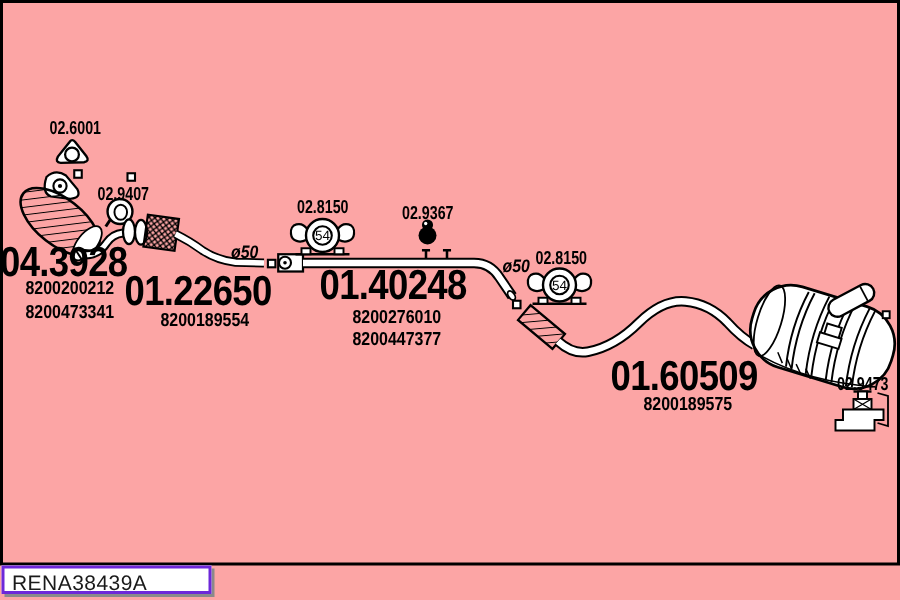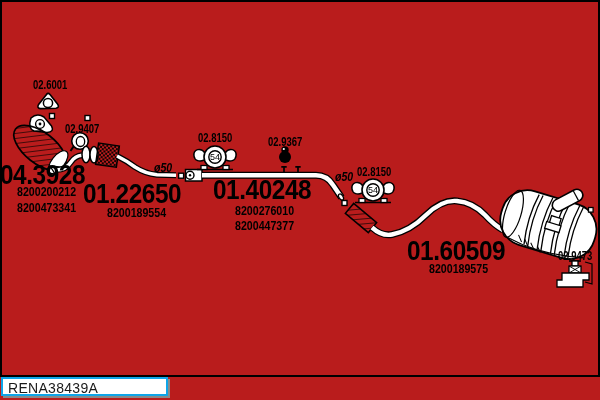--- a/index.html
+++ b/index.html
@@ -1,29 +1,29 @@
 <!DOCTYPE html>
 <html><head>
 <meta charset="utf-8">
 <style>
   html,body{margin:0;padding:0;background:#fff;}
-  #stage{position:relative;width:600px;height:400px;background:#b91c1c;overflow:hidden;
+  #stage{position:relative;width:600px;height:400px;background:#fca5a5;overflow:hidden;
          font-family:"Liberation Sans",sans-serif;}
   #frame{position:absolute;left:0;top:0;width:600px;height:377px;
          border:2px solid #000;box-sizing:border-box;}
   #diagram{position:absolute;left:0;top:0;}
   #labels{position:absolute;left:0;top:0;width:600px;height:377px;}
   .lbl{position:absolute;white-space:nowrap;color:#000;line-height:1;transform-origin:0 0;}
   .big{font-size:28px;font-weight:bold;letter-spacing:-0.5px;transform:scaleX(0.87);}
   .ref{font-size:12.5px;font-weight:bold;transform:scaleX(0.85);}
   .small{font-size:12.5px;font-weight:bold;transform:scaleX(0.76);}
   .dia{font-size:12px;font-weight:bold;font-style:italic;transform:scaleX(0.88);}
   .fifty4{font-size:9px;font-weight:normal;width:15px;text-align:center;transform:none;}
-  #code-box{position:absolute;left:1px;top:377px;width:167px;height:19px;
-            border:2px solid #0ea5e9;box-sizing:border-box;background:#fff;
+  #code-box{position:absolute;left:1px;top:377px;width:140px;height:19px;
+            border:2px solid #6d28d9;box-sizing:border-box;background:#fff;
             box-shadow:2px 2px 0 #8a8a8a;}
   #code-box span{display:block;font-size:14px;color:#1a1a1a;padding:1px 0 0 5px;
                  letter-spacing:0.3px;}
 </style>
 </head>
 <body>
 
 <div id="stage">
   <div id="frame"></div>
 

